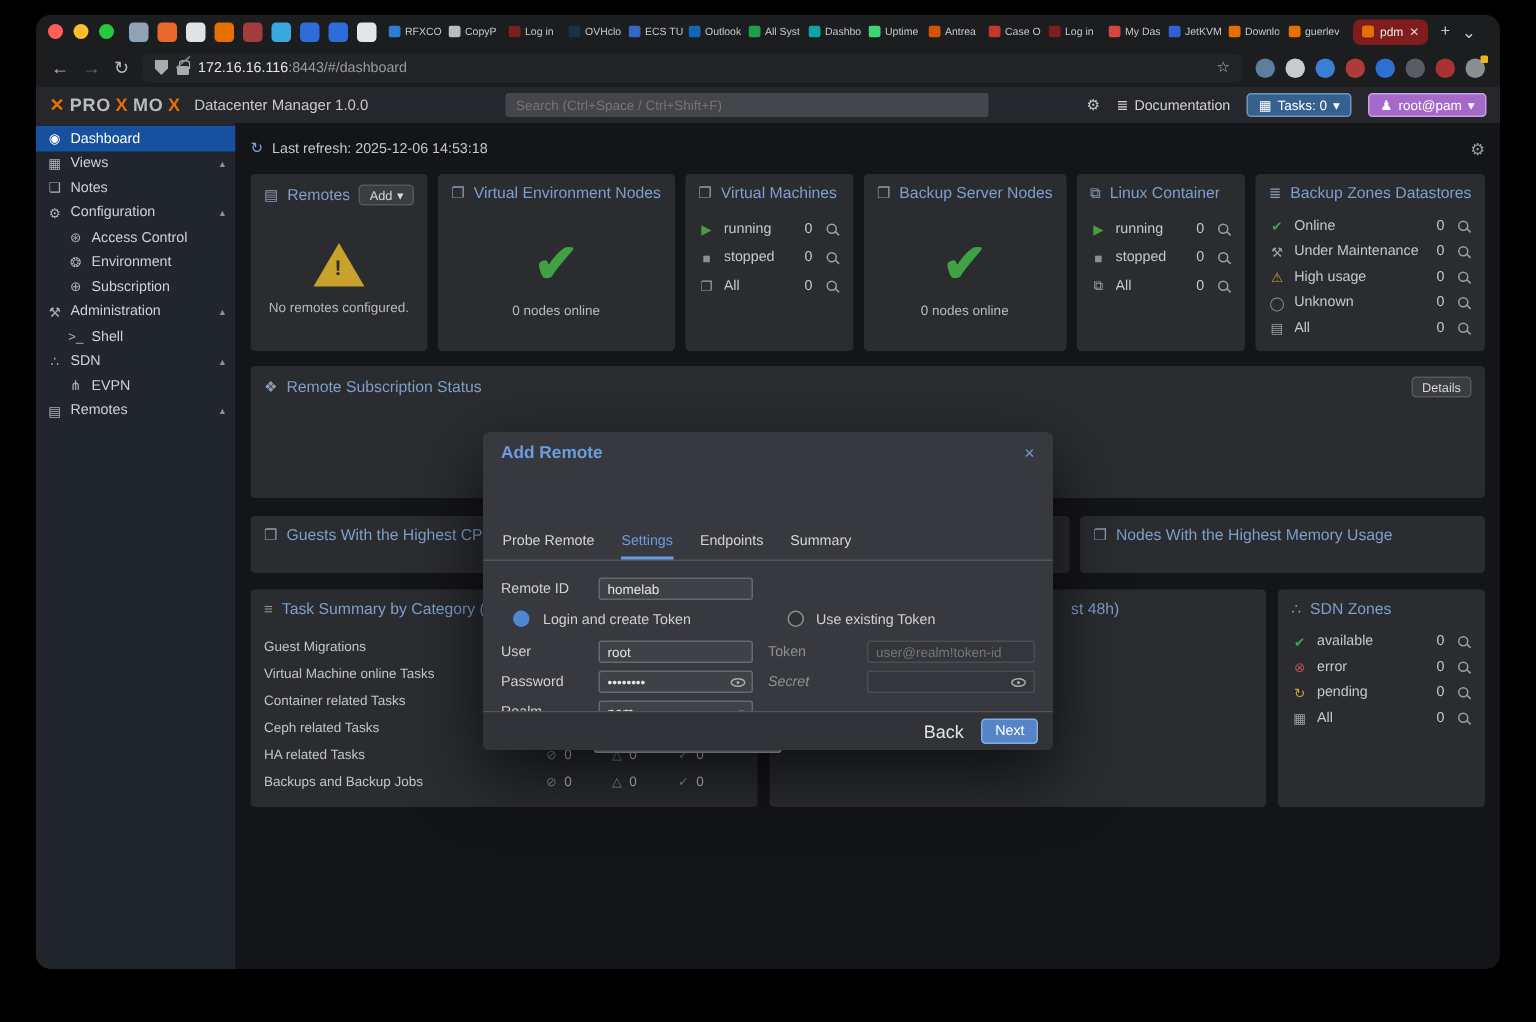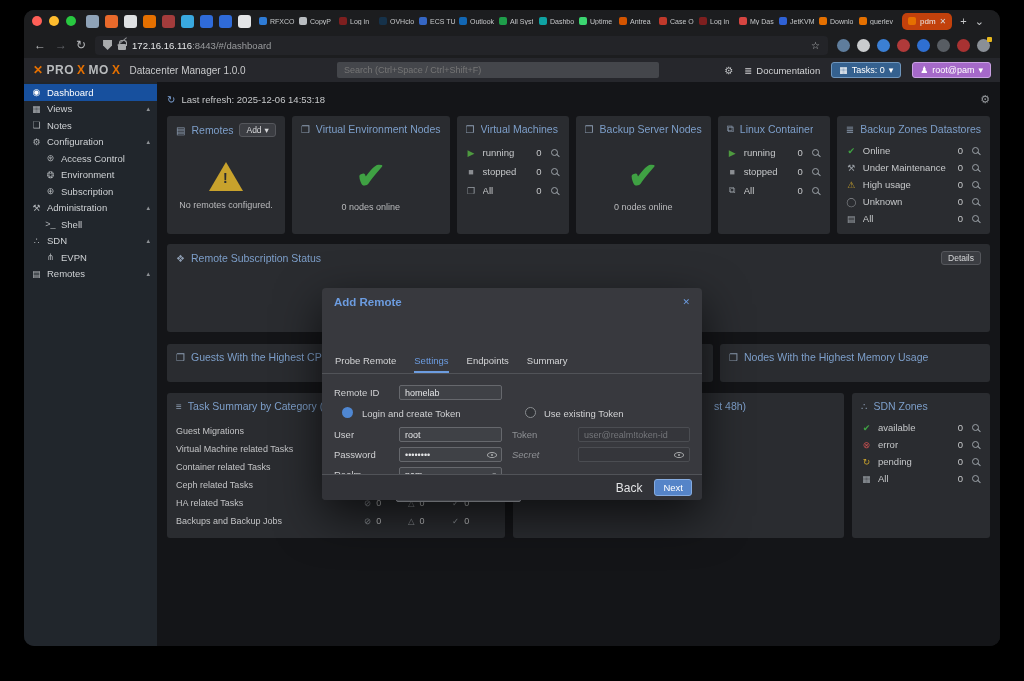--- a/index.html
+++ b/index.html
@@ -10,21 +10,21 @@
   
   .tabstrip { height:22px; display:flex; align-items:center; padding:0 8px; background:#1c1d1f; }
   .lights { display:flex; gap:7px; margin-right:10px; flex:none; }
   .light { width:10px; height:10px; border-radius:50%; }
   .pins { display:flex; gap:6px; margin-right:8px; flex:none; }
   .pin { width:13px; height:13px; border-radius:3px; flex:none; }
   .tabs { display:flex; gap:3px; flex:none; }
   .tab { width:37px; display:flex; align-items:center; gap:3px; overflow:hidden; flex:none; }
   .tab .fav { width:8px; height:8px; border-radius:2px; flex:none; }
   .tab .lbl { font-size:7px; color:#c6c8ca; white-space:nowrap; overflow:hidden; }
-  .tab-active { background:#c2410c; border-radius:5px; height:17px; padding:0 6px; display:flex; align-items:center; gap:4px; margin-left:6px; flex:none; }
+  .tab-active { background:#7f1d1d; border-radius:5px; height:17px; padding:0 6px; display:flex; align-items:center; gap:4px; margin-left:6px; flex:none; }
   .tab-active .fav { width:8px; height:8px; border-radius:2px; background:#e57000; }
   .tab-active .lbl { font-size:8px; color:#ececec; }
   .tab-active .x { font-size:8px; color:#d6d7d9; }
   .newtab, .tabchev { color:#c6c8ca; font-size:11px; margin-left:8px; flex:none; }
 
   
   .toolbar { height:26px; display:flex; align-items:center; padding:0 10px; gap:9px; background:#1c1d1f; }
   .navbtn { color:#b9bbbd; font-size:12px; }
   .navbtn.dim { color:#63656a; }
   .urlbar { flex:1; height:19px; background:#232428; border-radius:4px; display:flex; align-items:center; padding:0 8px; gap:6px; }
@@ -517,21 +517,21 @@
                   <span class="tcount">
                     <span class="g">△</span>
                     <span>0</span>
                   </span>
                   <span class="tcount">
                     <span class="g">✓</span>
                     <span>0</span>
                   </span>
                 </div>
               <div class="taskrow">
-                  <span class="lbl">Virtual Machine related Tasks</span>
+                  <span class="lbl">Virtual Machine online Tasks</span>
                   <span class="tcount">
                     <span class="g">⊘</span>
                     <span>0</span>
                   </span>
                   <span class="tcount">
                     <span class="g">△</span>
                     <span>0</span>
                   </span>
                   <span class="tcount">
                     <span class="g">✓</span>

